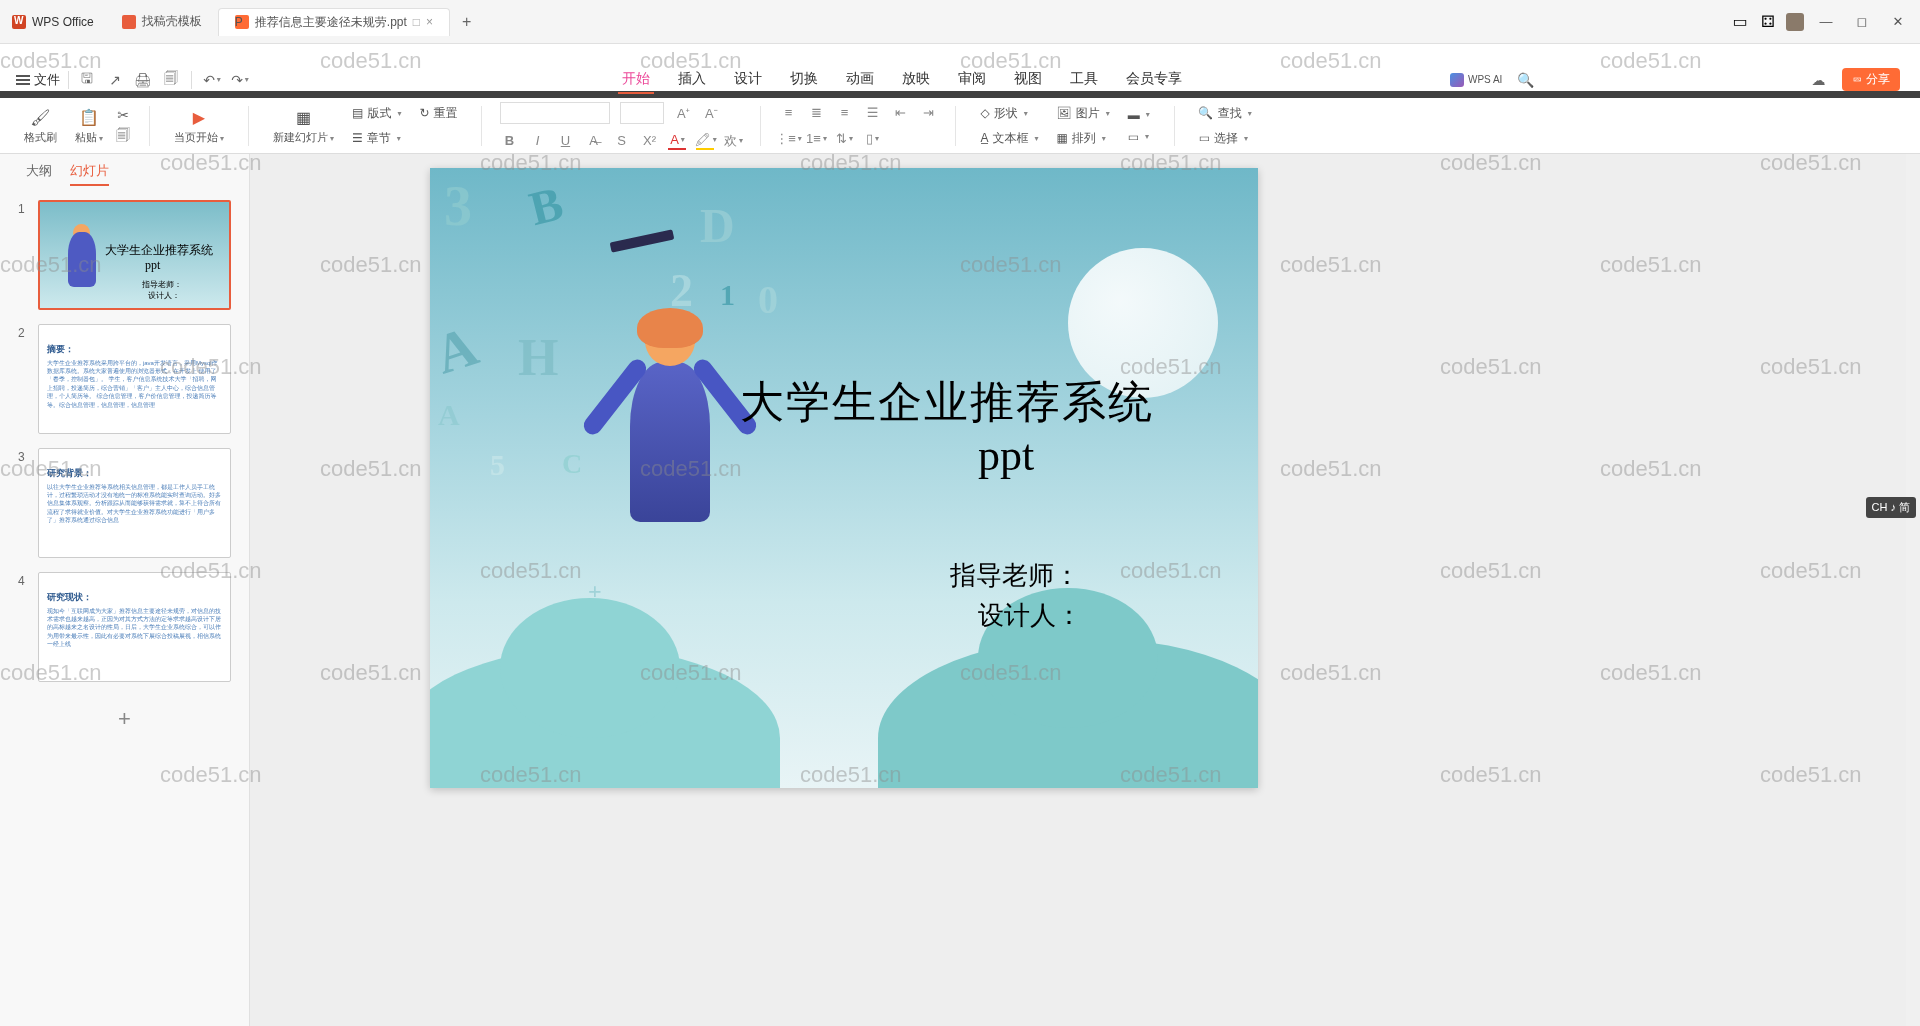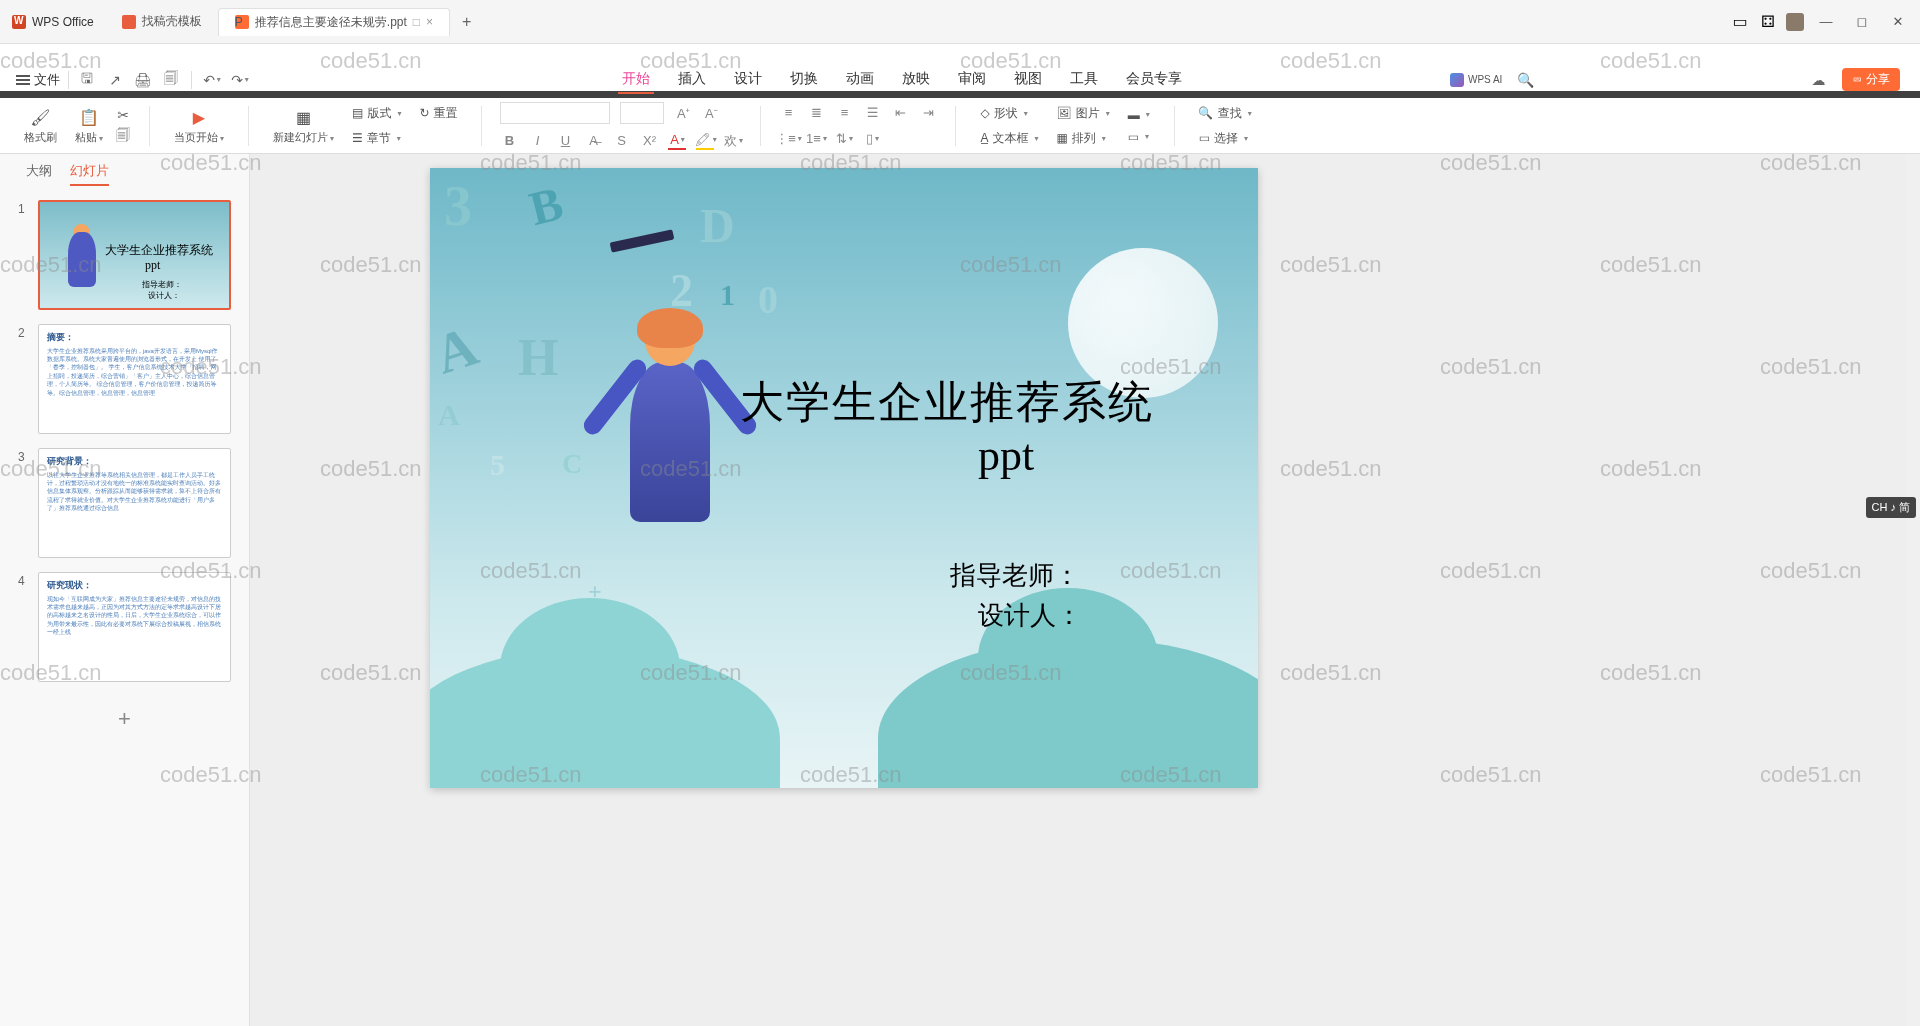--- a/index.html
+++ b/index.html
@@ -111,21 +111,21 @@
 .statusbar { height: 22px; background: #eee; border-top: 1px solid #ddd; }
 
 
 .thumb .mini-bg { position: absolute; inset: 0; background: linear-gradient(to bottom, #7cbdc9, #cde9ed); }
 .thumb .mini-title { position: absolute; top: 40px; left: 65px; font-size: 12px; color: #000; font-family: serif; font-weight: 500; }
 .thumb .mini-sub { position: absolute; top: 56px; left: 105px; font-size: 12px; color: #000; font-family: serif; }
 .thumb .mini-t1 { position: absolute; top: 77px; left: 102px; font-size: 8px; color: #000; }
 .thumb .mini-t2 { position: absolute; top: 88px; left: 108px; font-size: 8px; color: #000; }
 .thumb .mini-fig { position: absolute; top: 30px; left: 28px; width: 28px; height: 55px; background: #4e5ac2; border-radius: 40% 40% 6px 6px; }
 .thumb .mini-head { position: absolute; top: 22px; left: 33px; width: 17px; height: 17px; background: #f5a661; border-radius: 50%; }
-.thumb .txt-block { position: absolute; top: 6px; left: 8px; right: 8px; font-size: 6px; color: #4a7db8; line-height: 1.4; }
+.thumb .txt-block { position: absolute; top: 18px; left: 8px; right: 8px; font-size: 6px; color: #4a7db8; line-height: 1.4; }
 .thumb .txt-head { font-size: 9px; color: #2e5a8f; font-weight: bold; margin-bottom: 3px; }
 </style>
 </head>
 <body>
 
 <div class="titlebar">
   <div class="app-title">
     <span class="app-logo"></span>
     <span>WPS Office</span>
   </div>

